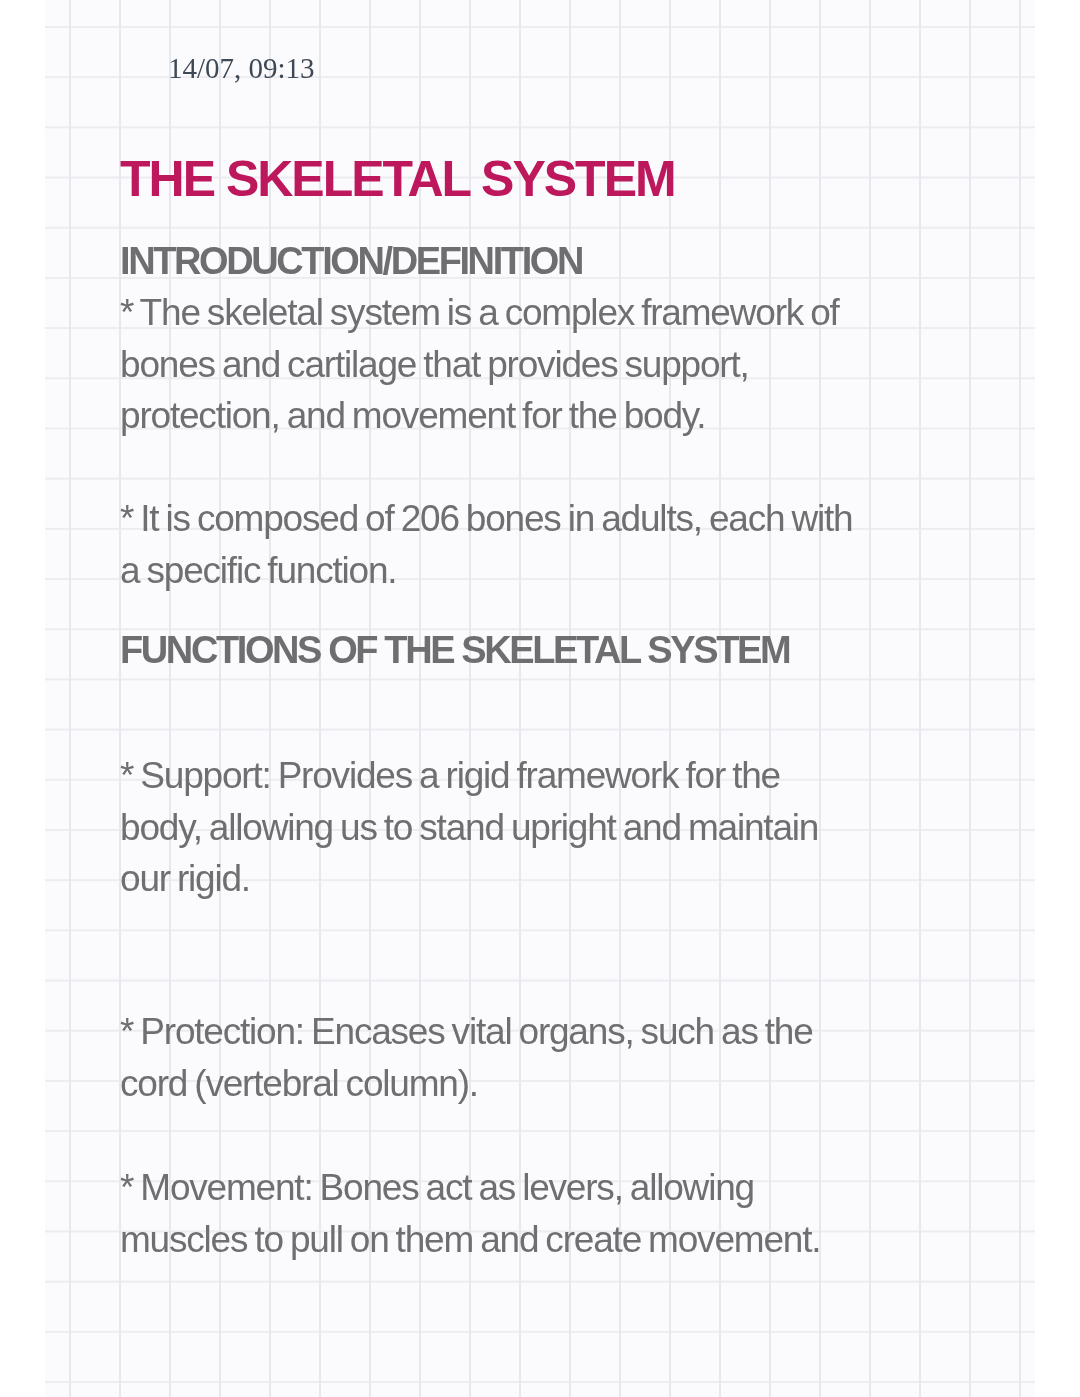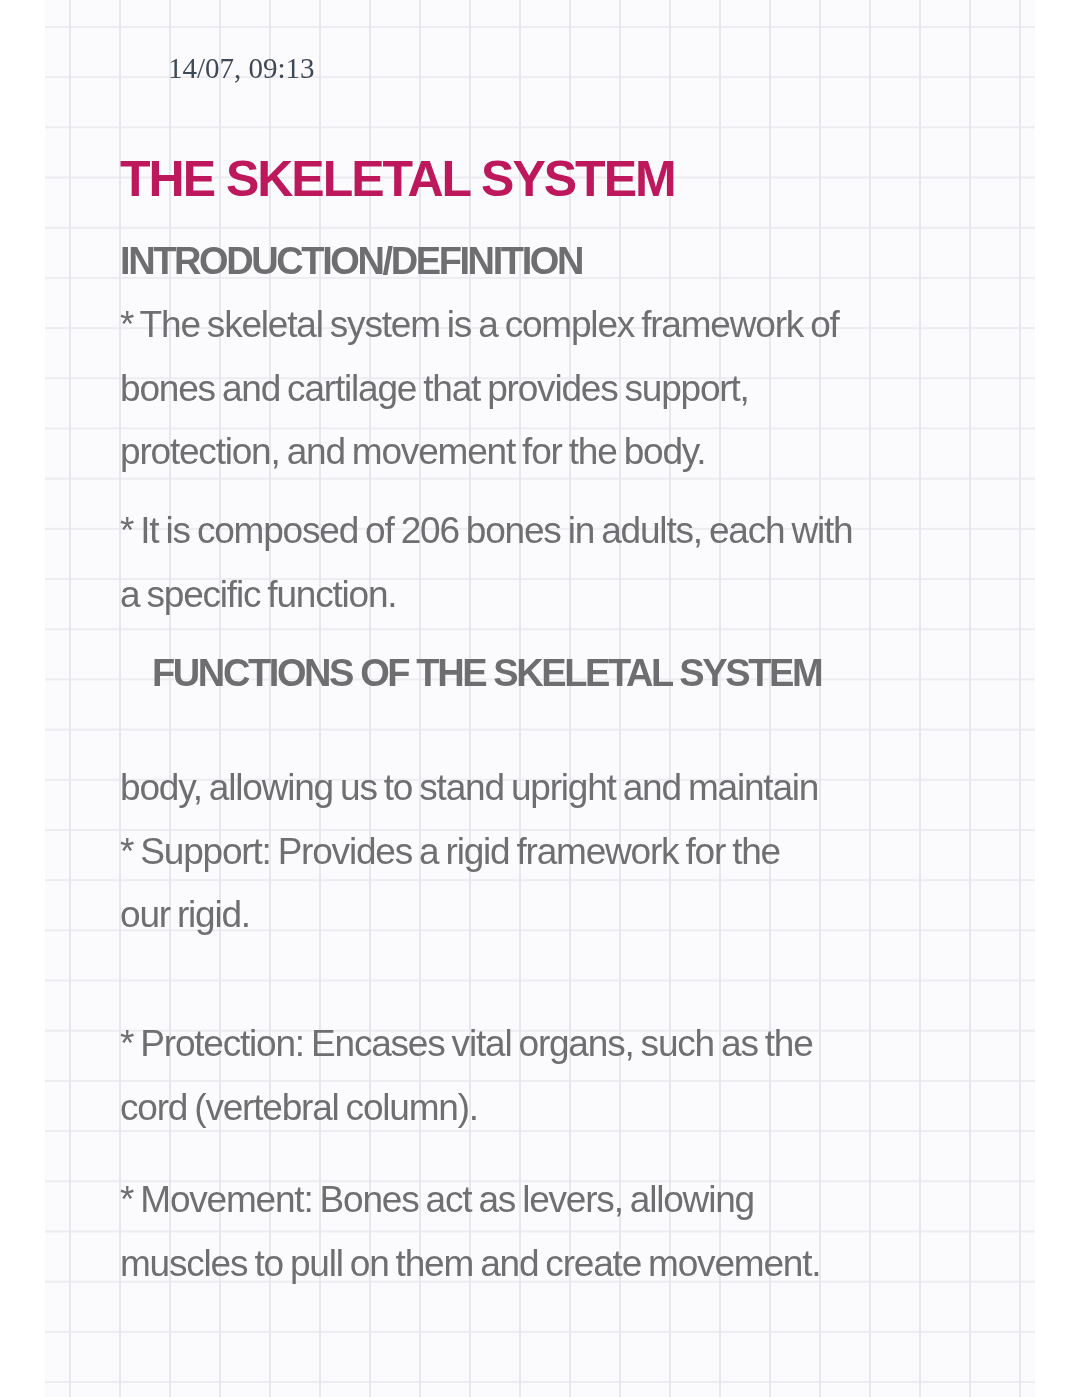--- a/index.html
+++ b/index.html
@@ -75,21 +75,20 @@
       font-size: 37px;
       line-height: 51.7px;
       color: #6f6f71;
       letter-spacing: -1.2px;
       word-spacing: -2px;
       margin: 0;
     }
     .para .line {
       display: block;
       white-space: nowrap;
-      margin-top: 12px;
     }
   </style>
 </head>
 <body>
 
 <div class="paper"></div>
 
 <div class="content">
   <div class="timestamp">14/07, 09:13</div>
 
@@ -101,25 +100,25 @@
     <span class="line">* The skeletal system is a complex framework of</span>
     <span class="line">bones and cartilage that provides support,</span>
     <span class="line">protection, and movement for the body.</span>
   </p>
 
   <p class="para" style="top:493px;">
     <span class="line">* It is composed of 206 bones in adults, each with</span>
     <span class="line">a specific function.</span>
   </p>
 
-  <h2 class="section-heading" style="top:652px;padding-left:32px;">FUNCTIONS OF THE SKELETAL SYSTEM</h2>
+  <h2 class="section-heading" style="top:629px;">FUNCTIONS OF THE SKELETAL SYSTEM</h2>
 
   <p class="para" style="top:750px;">
+    <span class="line">* Support: Provides a rigid framework for the</span>
     <span class="line">body, allowing us to stand upright and maintain</span>
-    <span class="line">* Support: Provides a rigid framework for the</span>
     <span class="line">our rigid.</span>
   </p>
 
   <p class="para" style="top:1006px;">
     <span class="line">* Protection: Encases vital organs, such as the</span>
     <span class="line">cord (vertebral column).</span>
   </p>
 
   <p class="para" style="top:1162px;">
     <span class="line">* Movement: Bones act as levers, allowing</span>

